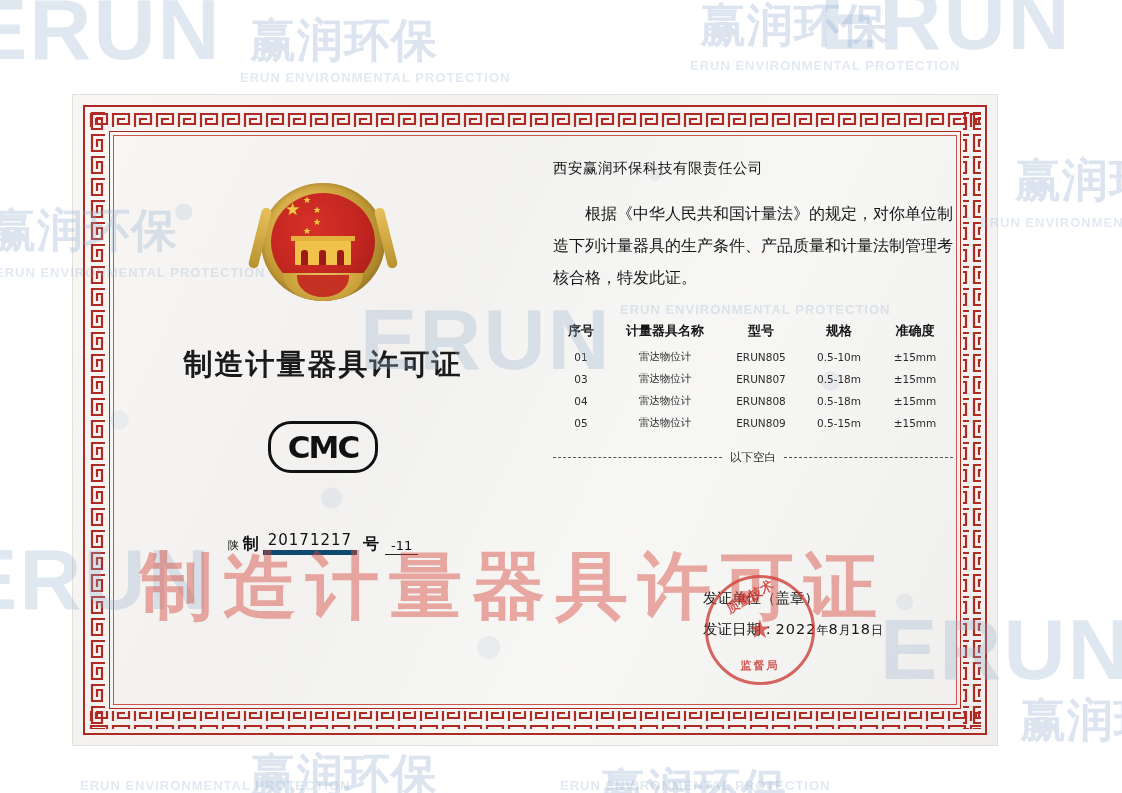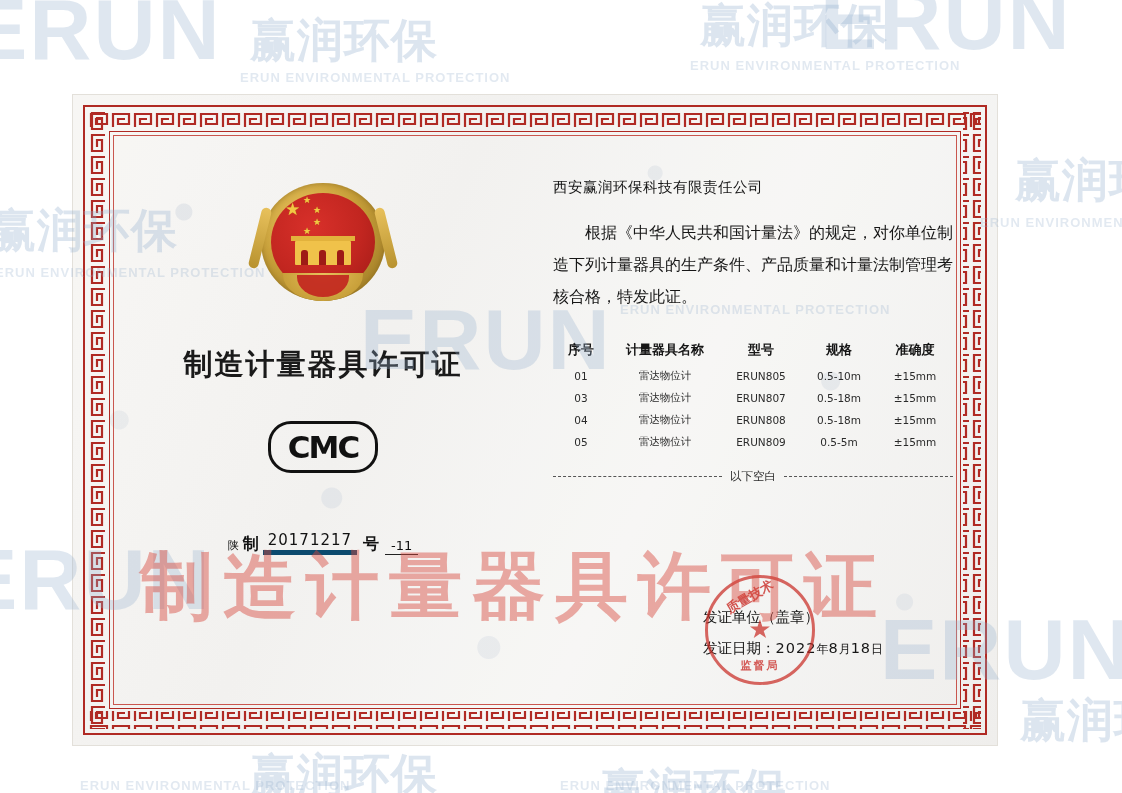--- a/index.html
+++ b/index.html
@@ -252,21 +252,21 @@
   #cert-no-suffix {
     font-size: 13px;
     border-bottom: 1px solid #222;
     padding: 0 6px 1px 6px;
   }
 
   
   #right-panel {
     position: absolute;
     left: 480px;
-    top: 83px;
+    top: 64px;
     width: 400px;
     z-index: 3;
     font-family: "DejaVu Sans", sans-serif;
     color: #161616;
   }
   #company-name {
     font-size: 14.5px;
     letter-spacing: .5px;
   }
   #body-text {
@@ -497,21 +497,21 @@
           <td>04</td>
           <td>雷达物位计</td>
           <td>ERUN808</td>
           <td>0.5-18m</td>
           <td>±15mm</td>
         </tr>
         <tr>
           <td>05</td>
           <td>雷达物位计</td>
           <td>ERUN809</td>
-          <td>0.5-5m</td>
+          <td>0.5-15m</td>
           <td>±15mm</td>
         </tr>
       </tbody>
     </table>
 
     <div id="table-footer">
       <span class="rule"></span>
       <span>以下空白</span>
       <span class="rule"></span>
     </div>

